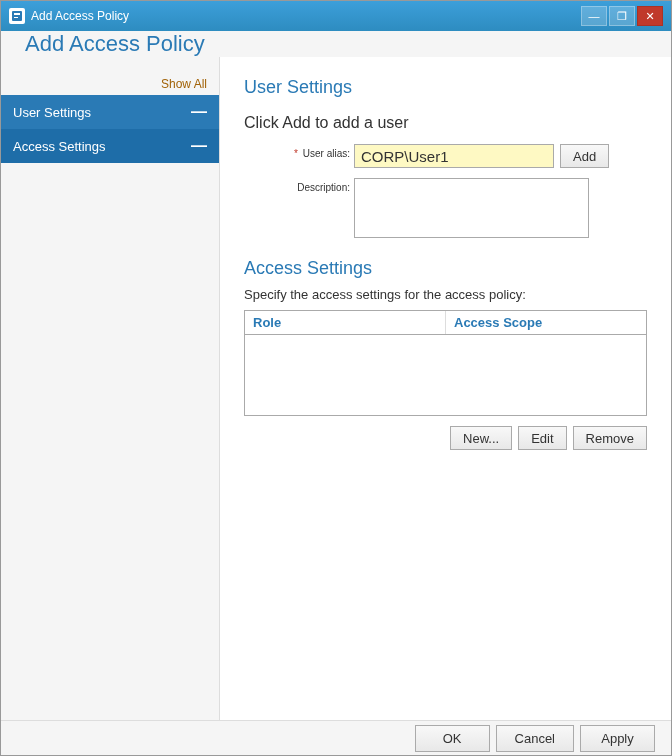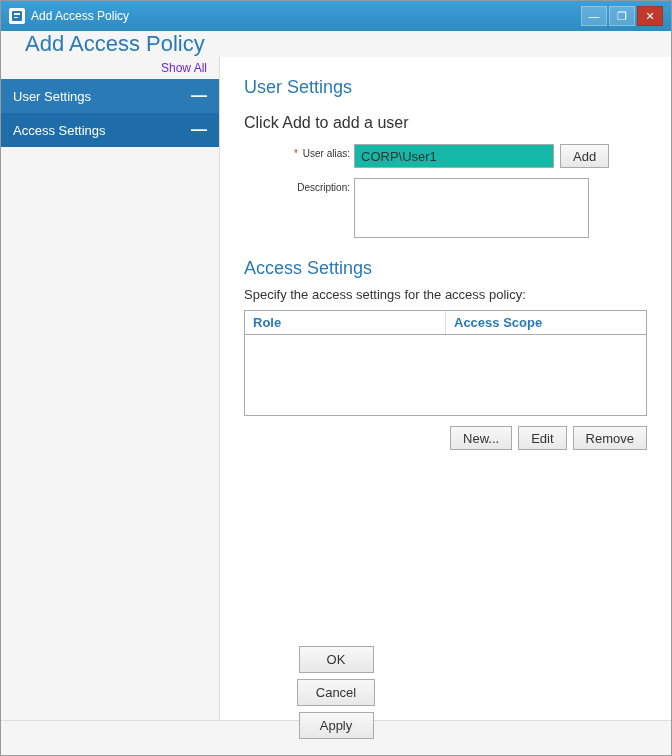--- a/index.html
+++ b/index.html
@@ -93,23 +93,24 @@
       background: #f5f5f5;
       padding: 0;
       flex-shrink: 0;
       display: flex;
       flex-direction: column;
     }
 
     .show-all-link {
       text-align: right;
       padding: 4px 12px 4px 0;
-      color: #6d28d9;
+      color: #a16207;
       font-size: 12px;
       cursor: pointer;
+      margin-top: 16px;
     }
 
     .sidebar-item {
       padding: 8px 12px;
       cursor: pointer;
       display: flex;
       align-items: center;
       justify-content: space-between;
       font-size: 13px;
     }
@@ -175,22 +176,22 @@
     .form-input-area {
       display: flex;
       align-items: center;
       gap: 6px;
       flex: 1;
     }
 
     .text-input {
       border: 1px solid #aaa;
       padding: 3px 6px;
-      font-size: 13px;
-      background: #14b8a6;
+      font-size: 15px;
+      background: #fef9c3;
       width: 200px;
       height: 24px;
       color: #333;
     }
 
     .btn {
       border: 1px solid #aaa;
       background: linear-gradient(to bottom, #f8f8f8, #e8e8e8);
       padding: 3px 12px;
       font-size: 13px;
@@ -267,21 +268,20 @@
     .bottom-bar {
       height: 35px;
       background: #f5f5f5;
       border-top: 1px solid #ddd;
       display: flex;
       align-items: center;
       justify-content: flex-end;
       padding: 16px 16px;
       gap: 6px;
       flex-shrink: 0;
-      flex-direction: column;
     }
 
     .bottom-btn {
       border: 1px solid #aaa;
       background: linear-gradient(to bottom, #f8f8f8, #e8e8e8);
       padding: 5px 18px;
       font-size: 13px;
       cursor: pointer;
       min-width: 75px;
       color: #333;

